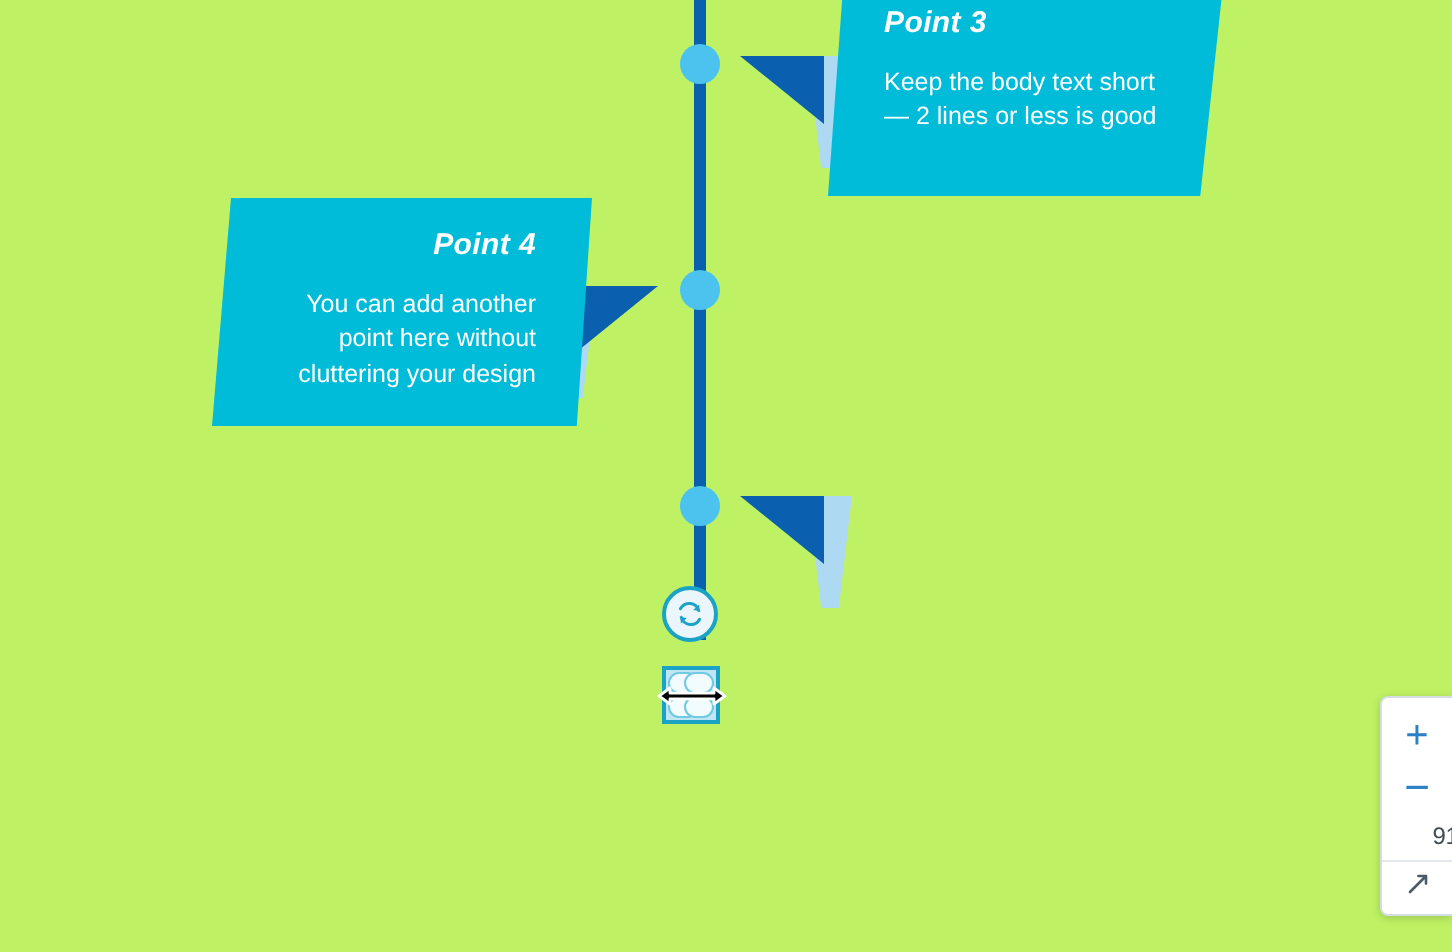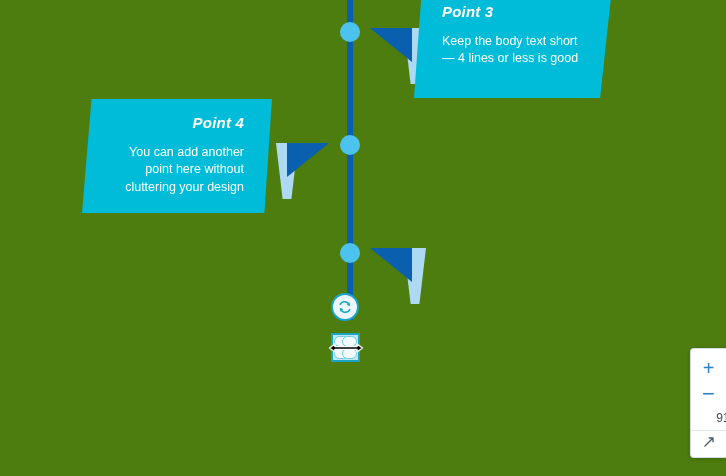--- a/index.html
+++ b/index.html
@@ -8,21 +8,21 @@
     margin: 0; padding: 0;
     width: 726px; height: 476px;
     overflow: hidden;
     background: #2d4654;
     font-family: "Liberation Sans", sans-serif;
   }
   #canvas {
     position: relative;
     width: 726px;
     height: 476px;
-    background: #4d7c0f;
+    background: #bef264;
     overflow: hidden;
   }
 
   
   .spine {
     position: absolute;
     left: 347px;
     top: -10px;
     width: 6px;
     height: 330px;
@@ -71,21 +71,21 @@
   
   #card-p3 {
     left: 414px; top: -12px;
     width: 198px; height: 110px;
     clip-path: polygon(4% 0%, 100% 0%, 94% 100%, 0% 100%);
   }
   #card-p3 .card-inner { padding-left: 28px; }
 
   
   #card-p4 {
-    left: 82px; top: 99px;
+    left: 106px; top: 99px;
     width: 190px; height: 114px;
     clip-path: polygon(5% 0%, 100% 0%, 96% 100%, 0% 100%);
     text-align: right;
   }
   #card-p4 .card-inner { padding-right: 28px; padding-left: 18px; }
 
   
   #card-p5 {
     left: 414px; top: 208px;
     width: 198px; height: 114px;
@@ -239,21 +239,21 @@
 
   <div class="tail tail-light-l" id="tail-light-p4"></div>
   <div class="tail tail-dark-l" id="tail-dark-p4"></div>
 
   <div class="tail tail-light-r" id="tail-light-p5"></div>
   <div class="tail tail-dark-r" id="tail-dark-p5"></div>
 
   <div class="card" id="card-p3">
     <div class="card-inner">
       <p class="card-title">Point 3</p>
-      <p class="card-body">Keep the body text short — 4 lines or less is good</p>
+      <p class="card-body">Keep the body text short — 2 lines or less is good</p>
     </div>
   </div>
 
   <div class="card" id="card-p4">
     <div class="card-inner">
       <p class="card-title">Point 4</p>
       <p class="card-body">You can add another point here without cluttering your design</p>
     </div>
   </div>
 

